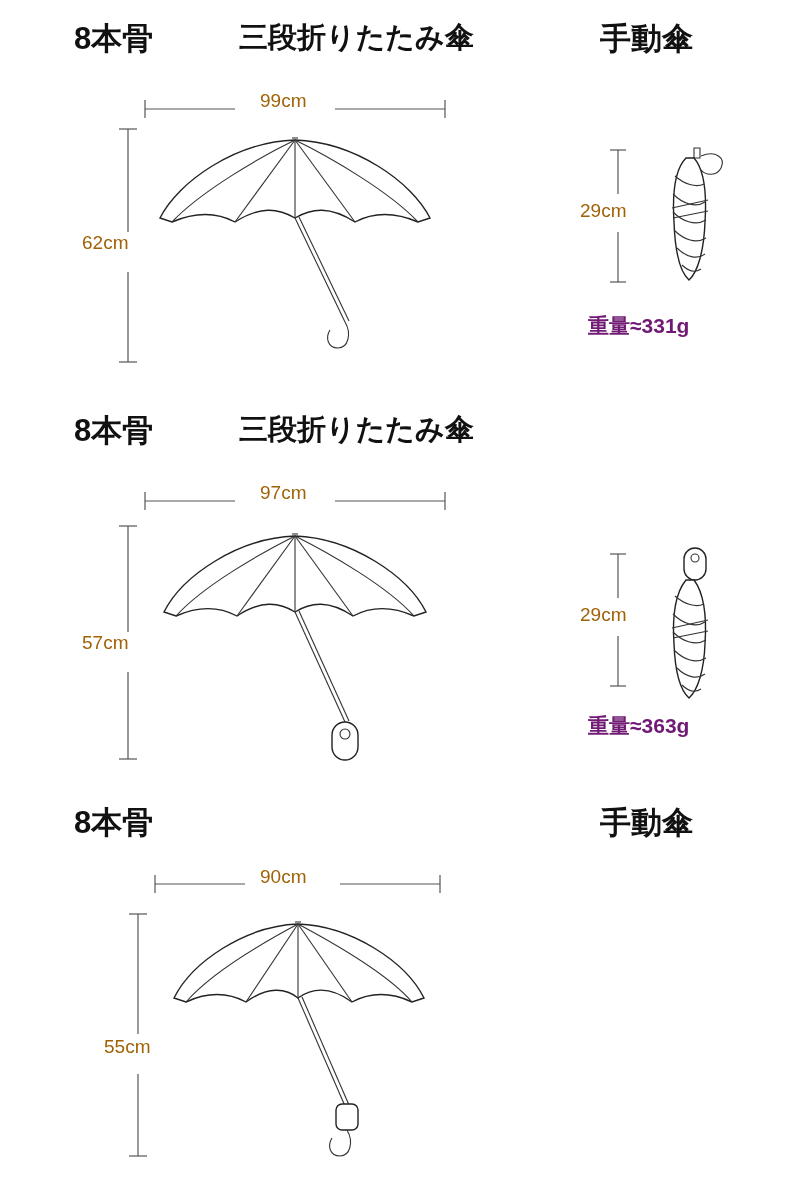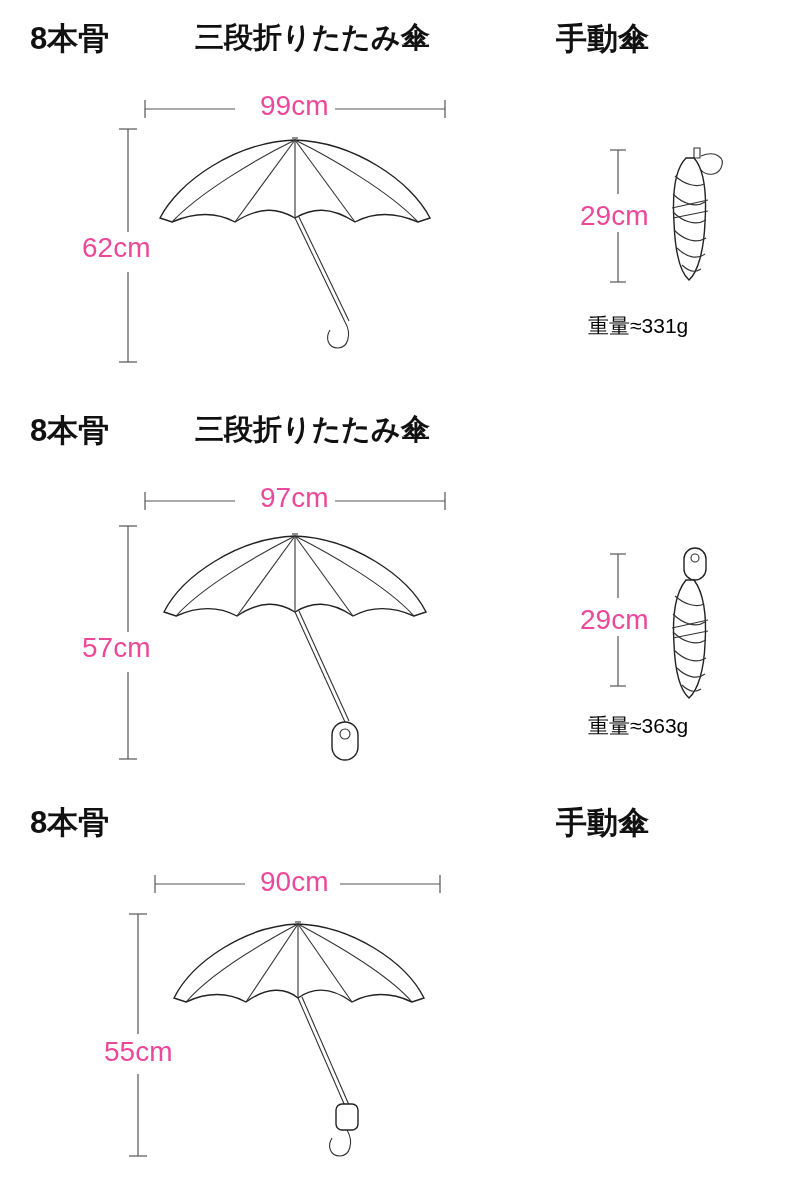--- a/index.html
+++ b/index.html
@@ -13,20 +13,21 @@
     font-family: "Liberation Sans", sans-serif;
     color: #111111;
     overflow: hidden;
     position: relative;
   }
   .spec-block {
     position: relative;
     width: 800px;
     height: 392px;
     box-sizing: border-box;
+    padding-left: 44px;
   }
   .head-row {
     position: relative;
     height: 70px;
   }
   .head-ribs {
     position: absolute;
     left: 30px;
     top: 18px;
     font-size: 31px;
@@ -57,29 +58,30 @@
   }
   .closed-area {
     position: absolute;
     left: 558px;
     top: 72px;
     width: 265px;
     height: 300px;
   }
   .lbl {
     position: absolute;
-    font-size: 28px;
-    color: #ec4899;
+    font-size: 19px;
+    color: #a16207;
     white-space: nowrap;
   }
   .weight {
     position: absolute;
     font-size: 21px;
-    color: #000000;
+    color: #701a75;
     white-space: nowrap;
+    font-weight: bold;
   }
   svg { display: block; overflow: visible; }
   .ln { stroke: #555; stroke-width: 1.2; fill: none; }
   .umb { stroke: #222; stroke-width: 1.4; fill: #fff; }
   .umb-thin { stroke: #333; stroke-width: 1.1; fill: none; }
 </style>
 </head>
 <body>
 
 <section class="spec-block">

